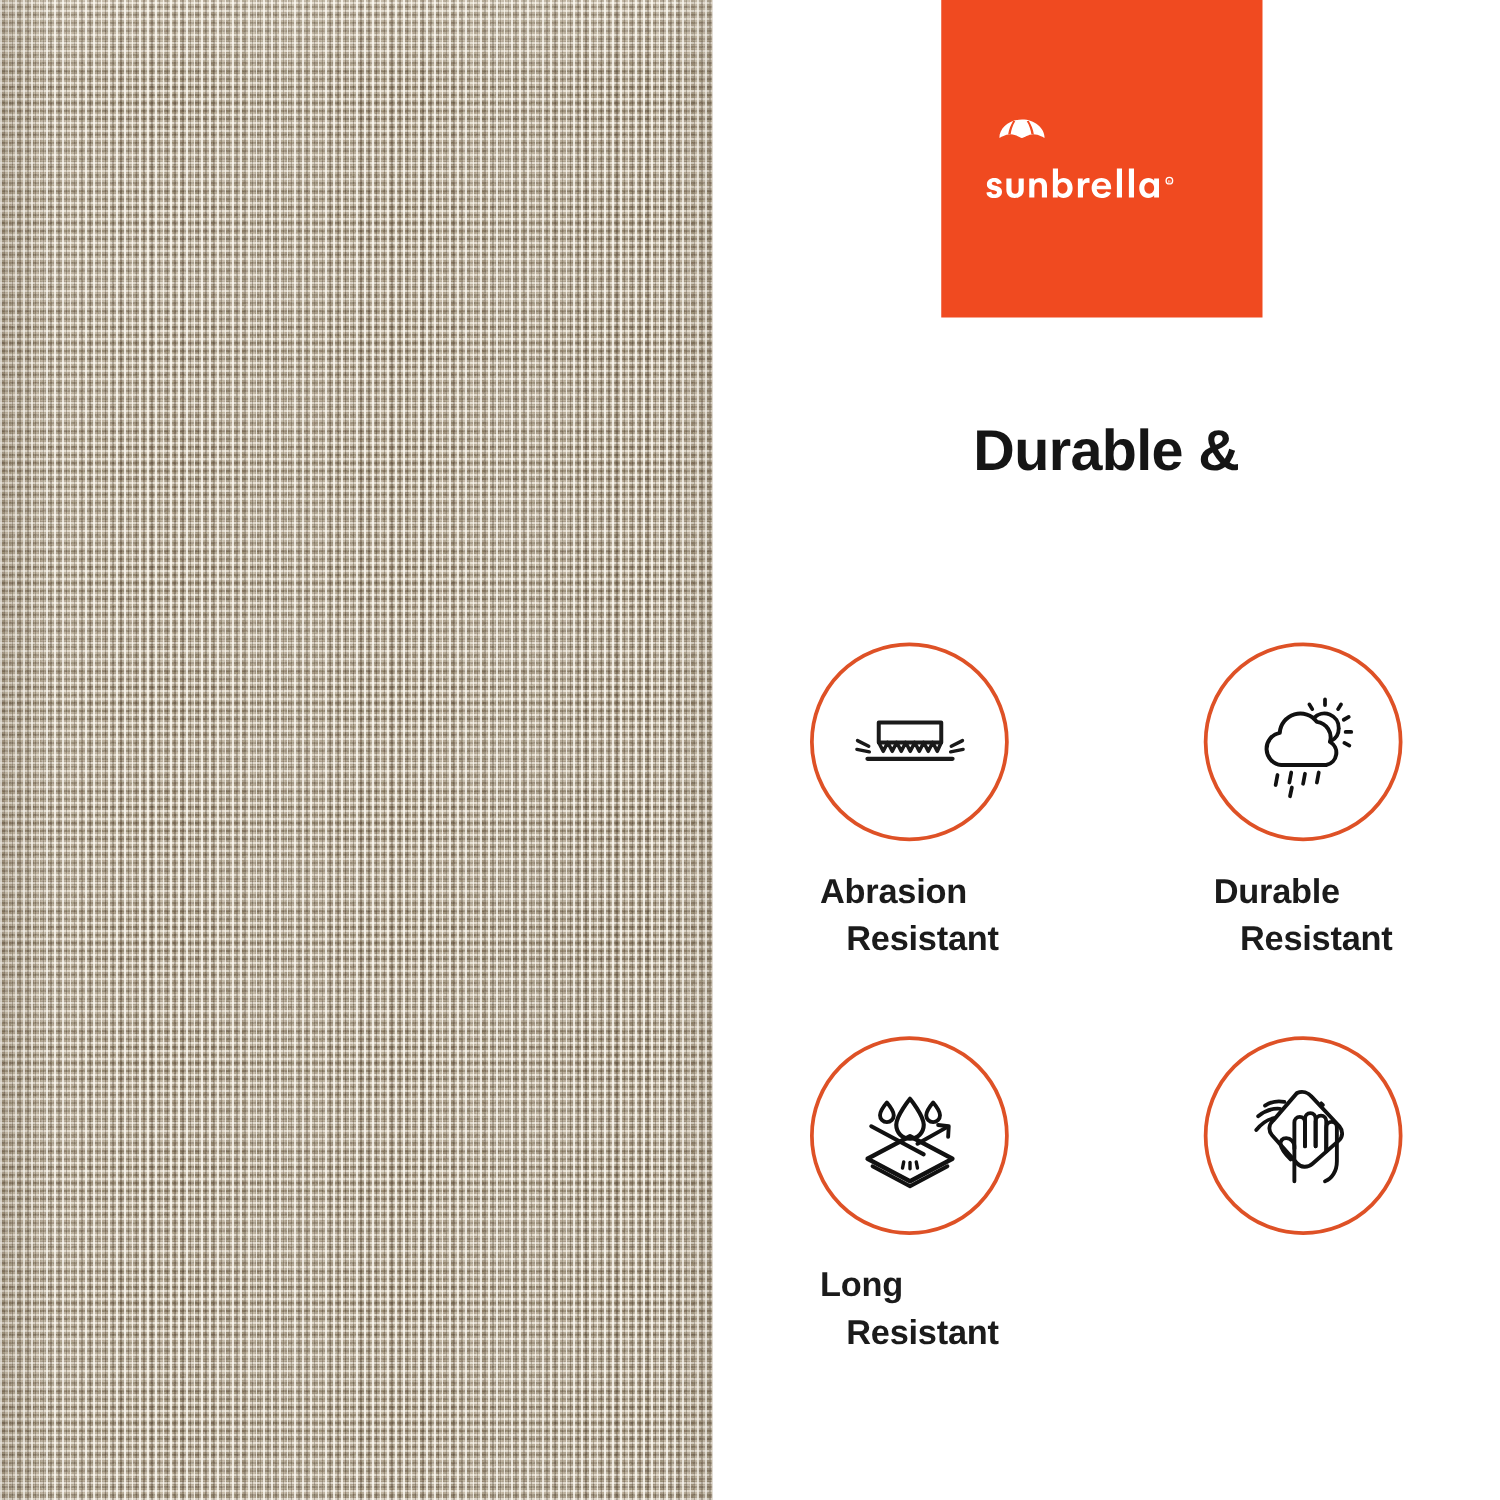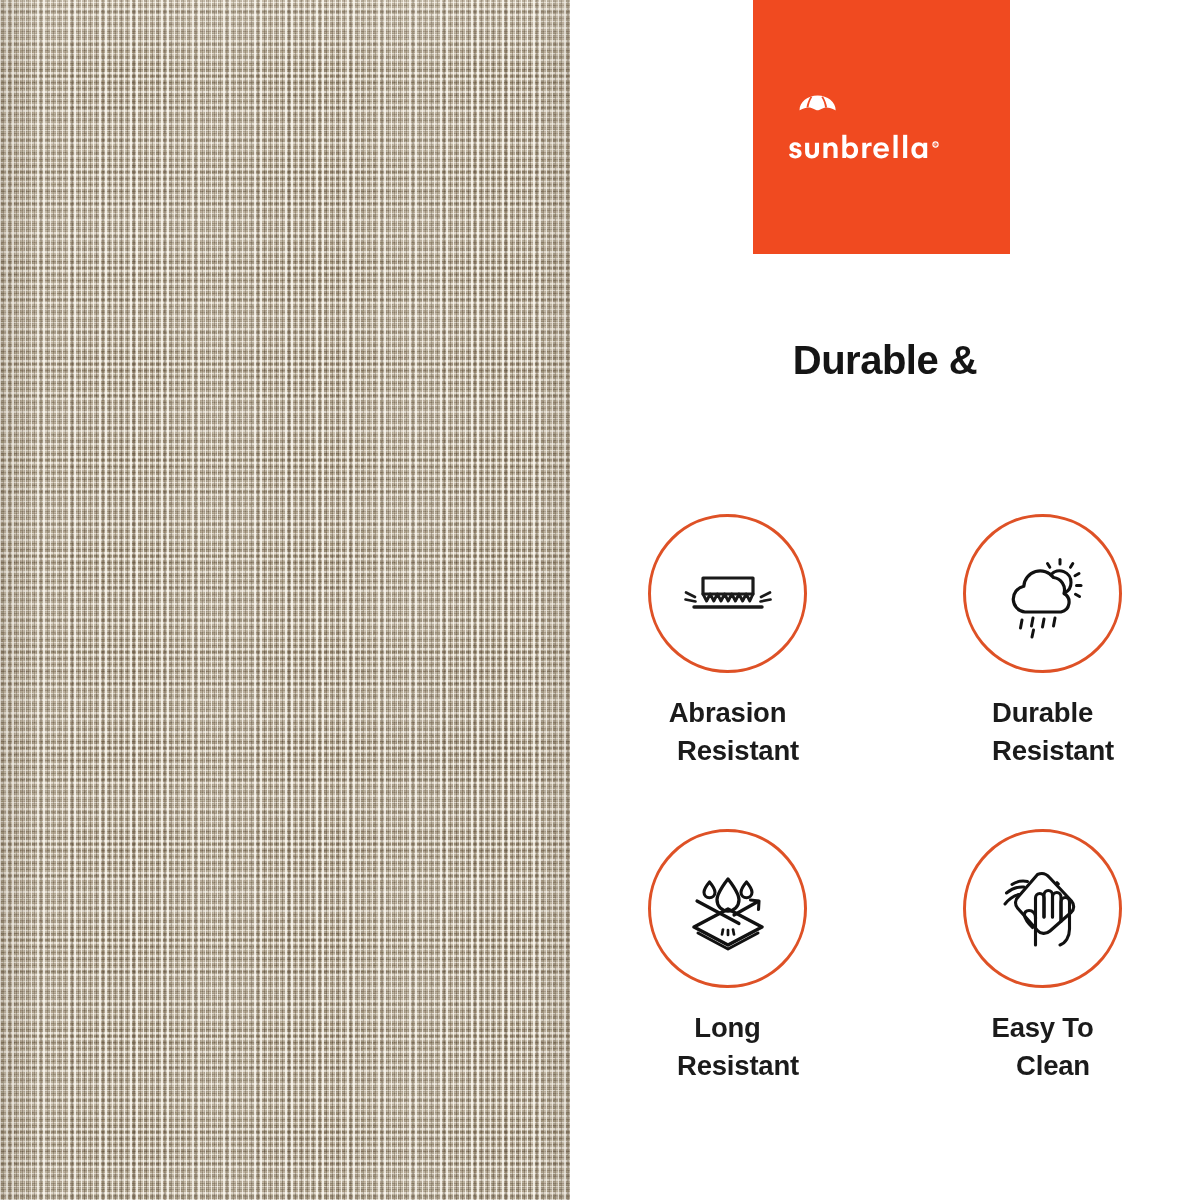--- a/index.html
+++ b/index.html
@@ -117,21 +117,21 @@
     display: block;
   }
 
   .headline {
     position: absolute;
     left: 0;
     top: 334px;
     width: 630px;
     text-align: center;
     color: #151515;
-    font-size: 40px;
+    font-size: 46px;
     line-height: 52px;
     font-weight: 700;
     letter-spacing: -0.5px;
   }
   .headline .line { display: block; }
 
   .feature-grid {
     position: absolute;
     left: 0;
     top: 514px;
@@ -154,21 +154,20 @@
     border: 3px solid #DE5126;
     box-sizing: border-box;
     display: flex;
     align-items: center;
     justify-content: center;
     background: #ffffff;
   }
   .feature-circle svg { display: block; }
   .feature-label {
     margin-top: 21px;
-    text-align: center;
     color: #1b1b1b;
     font-size: 27.5px;
     line-height: 38px;
     font-weight: 700;
     letter-spacing: -0.2px;
   }
   .feature-label .l2 { display: block; margin-left: 21px; }
 </style>
 </head>
 <body>
@@ -334,21 +333,17 @@
             <path d="M61.5 60 L61.5 40 C61.5 37.5 63.4 35.5 65.8 35.5 C68.2 35.5 70 37.5 70 40 L70 64" stroke-width="3.1"></path>
             <path d="M70 64 L70 45 C70 42.5 71.9 40.5 74.3 40.5 C76.7 40.5 78.5 42.5 78.5 45 L78.5 72 C78.5 80 74.5 86 69 88" stroke-width="3.1"></path>
 
             <path d="M21 27.5 C25.5 24.5 31.5 23.5 36.5 24.5" stroke-width="3"></path>
             <path d="M15.5 36 C21 31.5 27.5 29.5 33 30" stroke-width="3"></path>
             <path d="M14 47 C18 42 23.5 38.5 28 37.5" stroke-width="3"></path>
 
             <path d="M66 25.5 L67.5 27" stroke-width="2.7"></path>
           </svg>
         </div>
-        <div class="feature-label">
-          <span>Easy To</span>
-          <span class="l2">Clean</span>
-        </div>
       </div>
 
     </div>
   </div>
 </div>
 
 </body></html>

